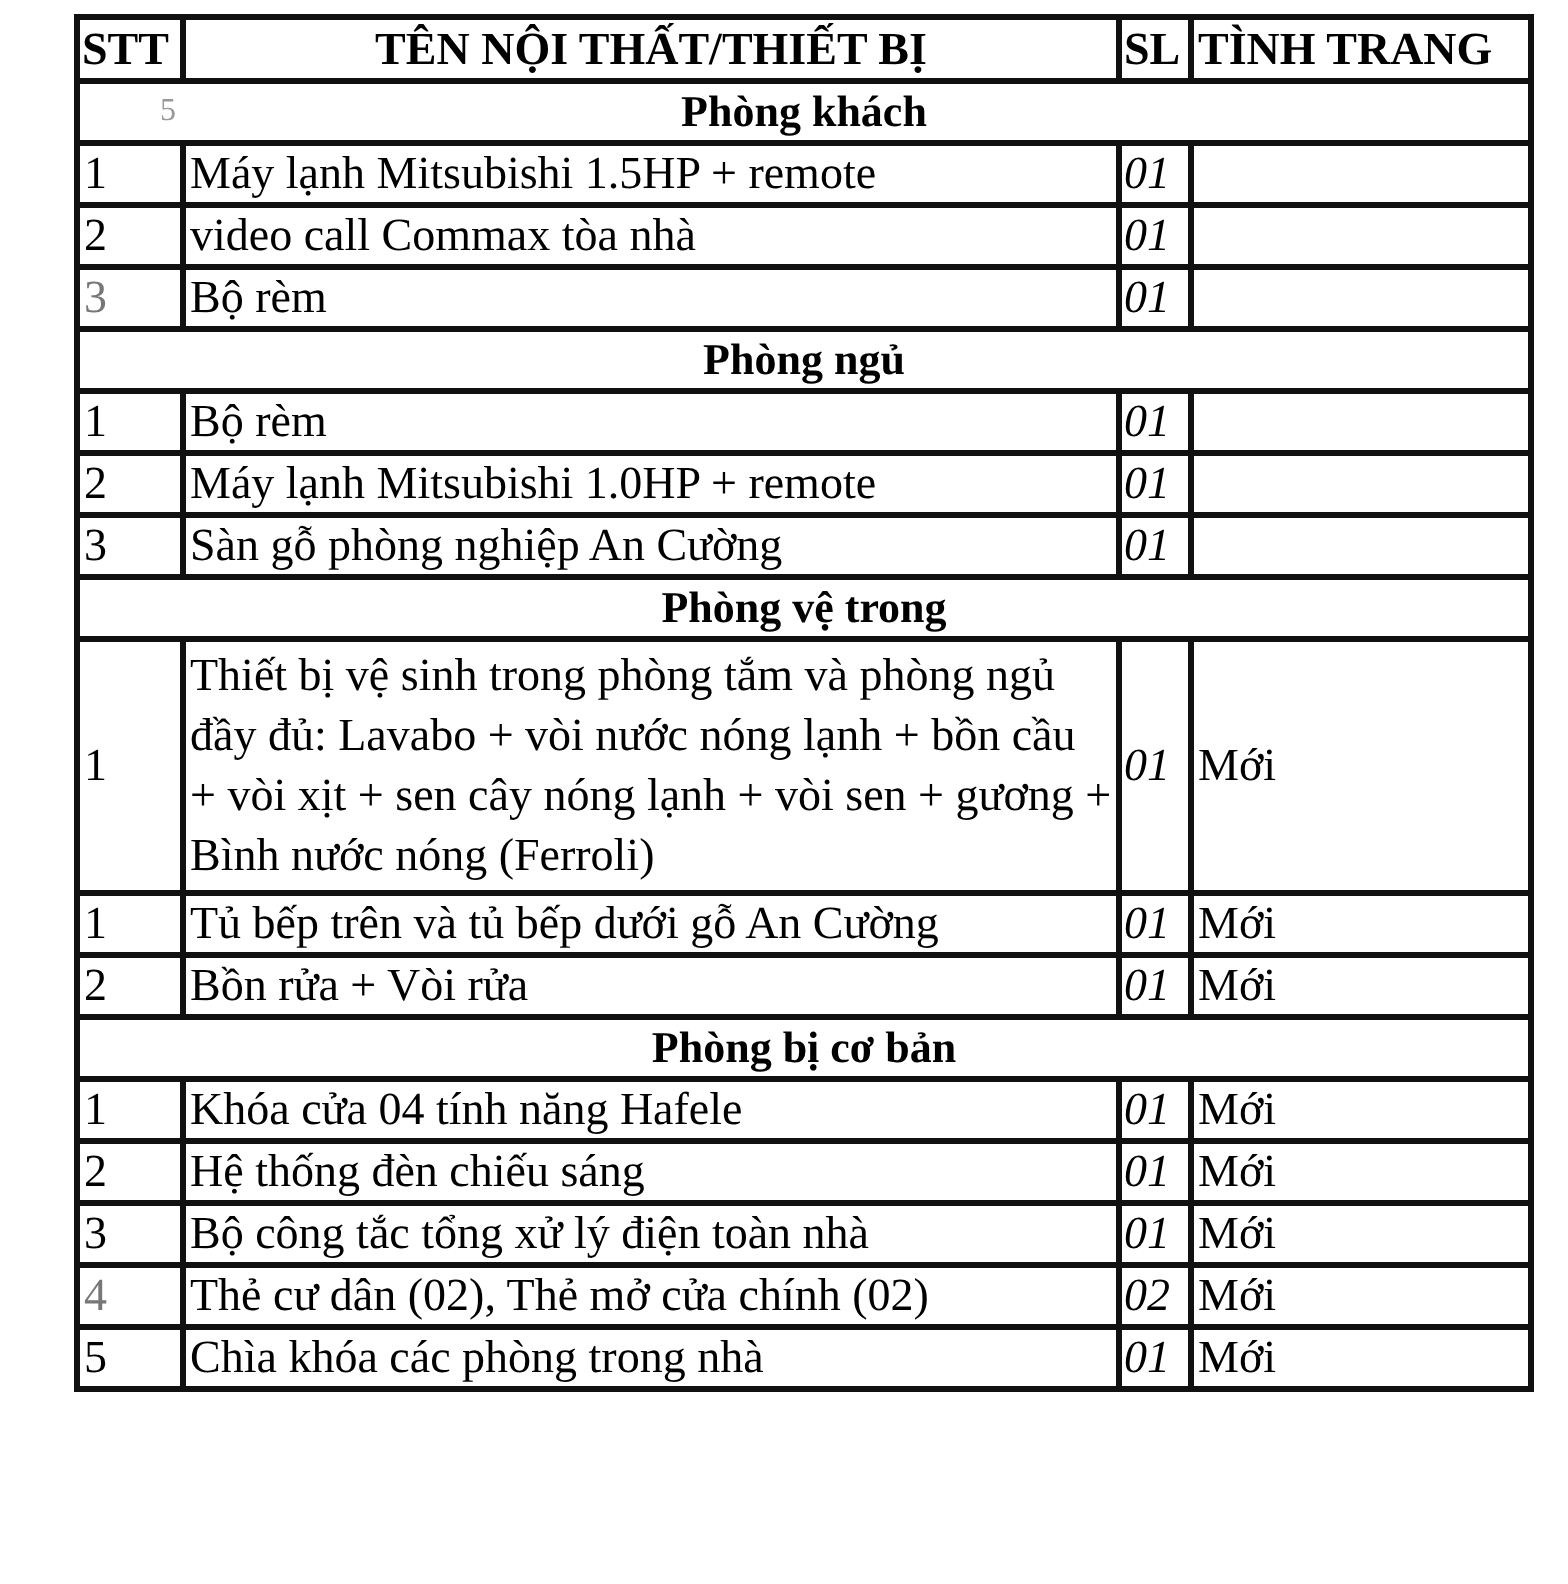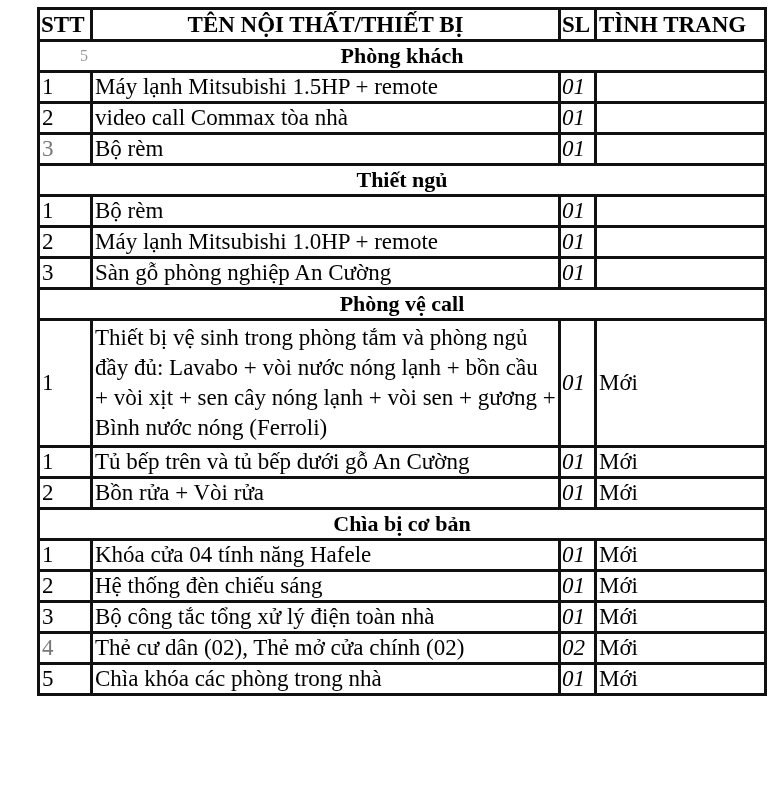--- a/index.html
+++ b/index.html
@@ -117,21 +117,21 @@
         <td class="status"></td>
       </tr>
       <tr class="item">
         <td class="stt faded">3</td>
         <td class="name">Bộ rèm</td>
         <td class="sl">01</td>
         <td class="status"></td>
       </tr>
 
       <tr class="section">
-        <td colspan="4">Thiết ngủ</td>
+        <td colspan="4">Phòng ngủ</td>
       </tr>
       <tr class="item">
         <td class="stt">1</td>
         <td class="name">Bộ rèm</td>
         <td class="sl">01</td>
         <td class="status"></td>
       </tr>
       <tr class="item">
         <td class="stt">2</td>
         <td class="name">Máy lạnh Mitsubishi 1.0HP + remote</td>
@@ -139,21 +139,21 @@
         <td class="status"></td>
       </tr>
       <tr class="item">
         <td class="stt">3</td>
         <td class="name">Sàn gỗ phòng nghiệp An Cường</td>
         <td class="sl">01</td>
         <td class="status"></td>
       </tr>
 
       <tr class="section">
-        <td colspan="4">Phòng vệ call</td>
+        <td colspan="4">Phòng vệ trong</td>
       </tr>
       <tr class="item multi">
         <td class="stt">1</td>
         <td class="name">Thiết bị vệ sinh trong phòng tắm và phòng ngủ đầy đủ: Lavabo + vòi nước nóng lạnh + bồn cầu + vòi xịt + sen cây nóng lạnh + vòi sen + gương +  Bình nước nóng (Ferroli)</td>
         <td class="sl">01</td>
         <td class="status">Mới</td>
       </tr>
 
       <tr class="item">
         <td class="stt">1</td>
@@ -162,21 +162,21 @@
         <td class="status">Mới</td>
       </tr>
       <tr class="item">
         <td class="stt">2</td>
         <td class="name">Bồn rửa + Vòi rửa</td>
         <td class="sl">01</td>
         <td class="status">Mới</td>
       </tr>
 
       <tr class="section">
-        <td colspan="4">Chìa bị cơ bản</td>
+        <td colspan="4">Phòng bị cơ bản</td>
       </tr>
       <tr class="item">
         <td class="stt">1</td>
         <td class="name">Khóa cửa 04 tính năng Hafele</td>
         <td class="sl">01</td>
         <td class="status">Mới</td>
       </tr>
       <tr class="item">
         <td class="stt">2</td>
         <td class="name">Hệ thống đèn chiếu sáng</td>

